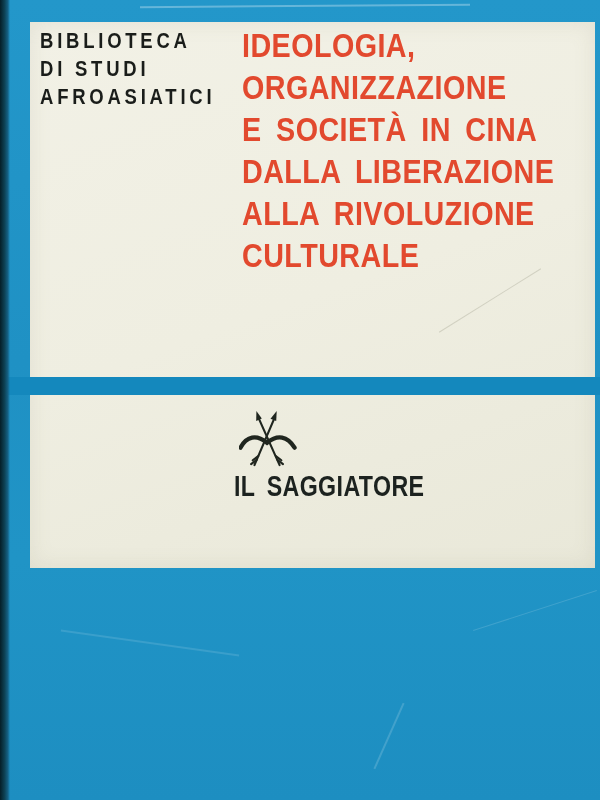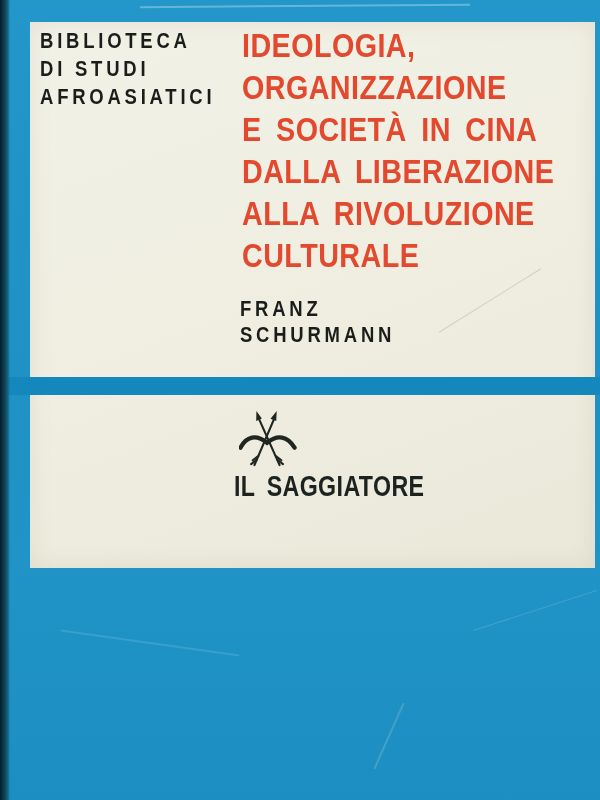--- a/index.html
+++ b/index.html
@@ -96,24 +96,20 @@
     <div class="line">ALLA RIVOLUZIONE</div>
     <div class="line">CULTURALE</div>
   </div>
 
   <div class="text-layer series-block">
     <div class="line">BIBLIOTECA</div>
     <div class="line">DI STUDI</div>
     <div class="line">AFROASIATICI</div>
   </div>
 
-  <div class="text-layer author-block">
-    <div class="line">FRANZ</div>
-    <div class="line">SCHURMANN</div>
-  </div>
 
   <svg class="publisher-logo" viewBox="0 0 60 66" xmlns="http://www.w3.org/2000/svg">
     <g stroke="#20261f" stroke-width="2.2" stroke-linecap="round" fill="none">
 
       <line x1="16" y1="60" x2="36" y2="13"></line>
       <line x1="42" y1="60" x2="21" y2="13"></line>
 
       <line x1="19.9" y1="50.6" x2="14.2" y2="55.0"></line>
       <line x1="18.2" y1="54.6" x2="12.5" y2="59.0"></line>
 

